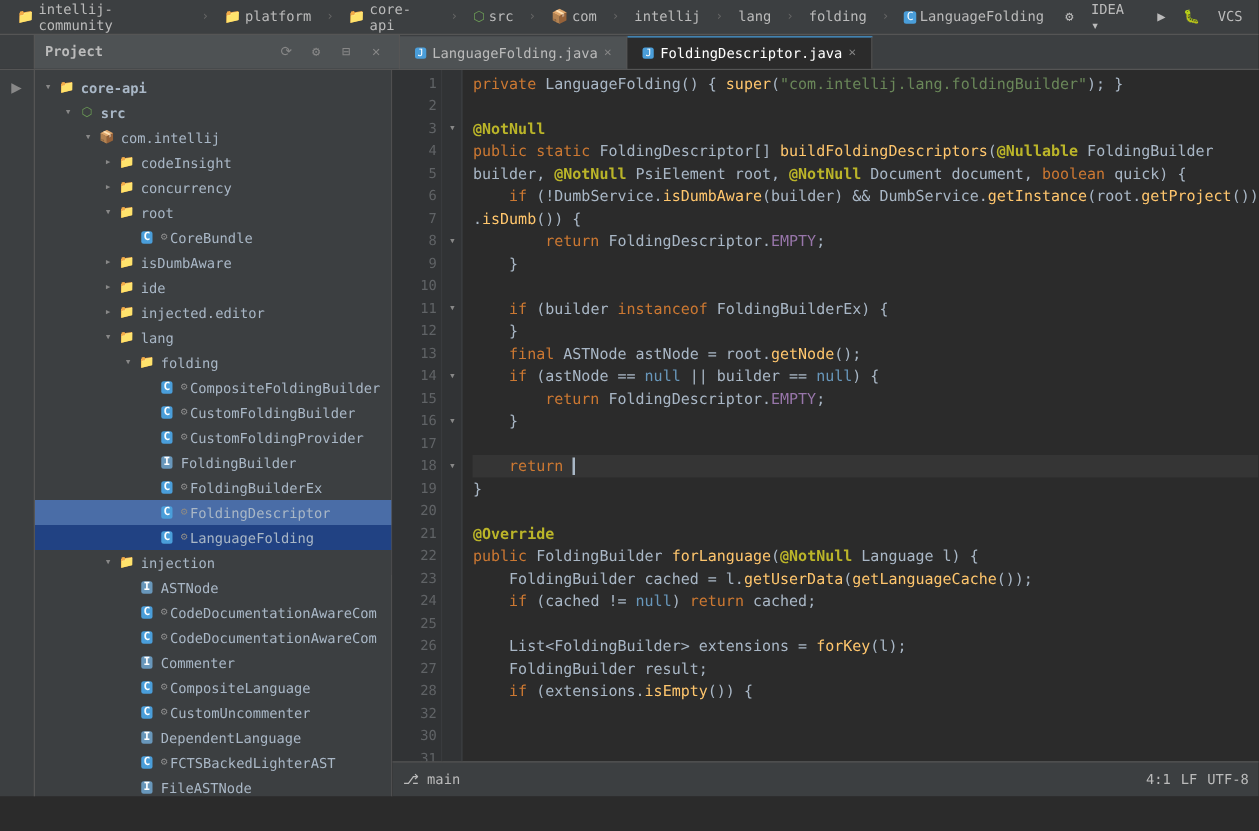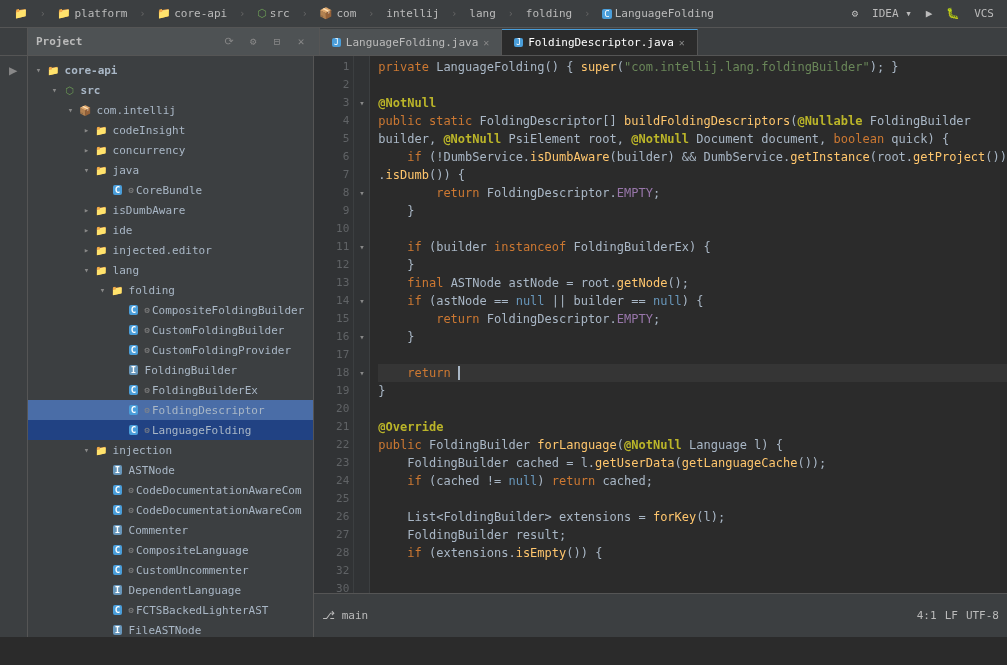--- a/index.html
+++ b/index.html
@@ -238,21 +238,21 @@
 
     
     .kw { color: #cc7832; }
     .fn { color: #ffc66d; }
     .ann { color: #bbb529; font-weight: bold; }
     .str { color: #6a8759; }
     .literal { color: #6897bb; }
 
     
     .bottom-bar {
-      height: 44px;
+      height: 28px;
       background: #3c3f41;
       border-top: 1px solid #555;
       display: flex;
       align-items: center;
       padding: 0 8px;
       gap: 8px;
     }
     .bottom-item {
       font-size: 11px;
       color: #bbbbbb;
@@ -265,20 +265,21 @@
     ::-webkit-scrollbar { width: 8px; height: 8px; }
     ::-webkit-scrollbar-track { background: #3c3f41; }
     ::-webkit-scrollbar-thumb { background: #555; }
   </style>
 </head>
 <body>
 
 <div class="top-bar">
   <span class="top-bar-item">
     <span style="color:#e8c17a;">📁</span>
+    <span>intellij-community</span>
   </span>
   <span class="breadcrumb-sep">›</span>
   <span class="top-bar-item">
     <span style="color:#e8c17a;">📁</span>
     <span>platform</span>
   </span>
   <span class="breadcrumb-sep">›</span>
   <span class="top-bar-item">
     <span style="color:#e8c17a;">📁</span>
     <span>core-api</span>
@@ -381,21 +382,21 @@
       <div class="tree-item">
         <span class="tree-indent" style="width:52px;"></span>
         <span class="tree-arrow closed"></span>
         <span class="tree-icon icon-folder">📁</span>
         <span class="tree-label">concurrency</span>
       </div>
       <div class="tree-item">
         <span class="tree-indent" style="width:52px;"></span>
         <span class="tree-arrow open"></span>
         <span class="tree-icon icon-folder">📁</span>
-        <span class="tree-label">java</span>
+        <span class="tree-label">root</span>
       </div>
       <div class="tree-item">
         <span class="tree-indent" style="width:68px;"></span>
         <span class="tree-arrow leaf"></span>
         <span class="tree-icon">
             <span class="icon-class-c">C</span>
           </span>
         <span class="tree-label" style="display:flex;align-items:center;gap:2px;">
           <span class="icon-gear">⚙</span> CoreBundle
         </span>

